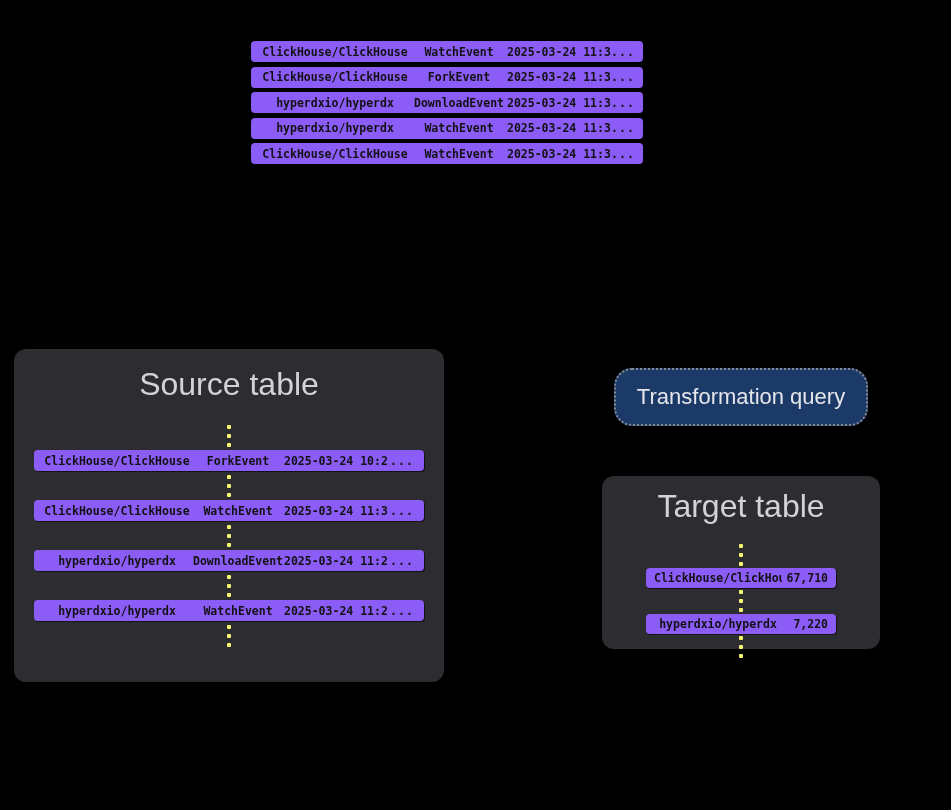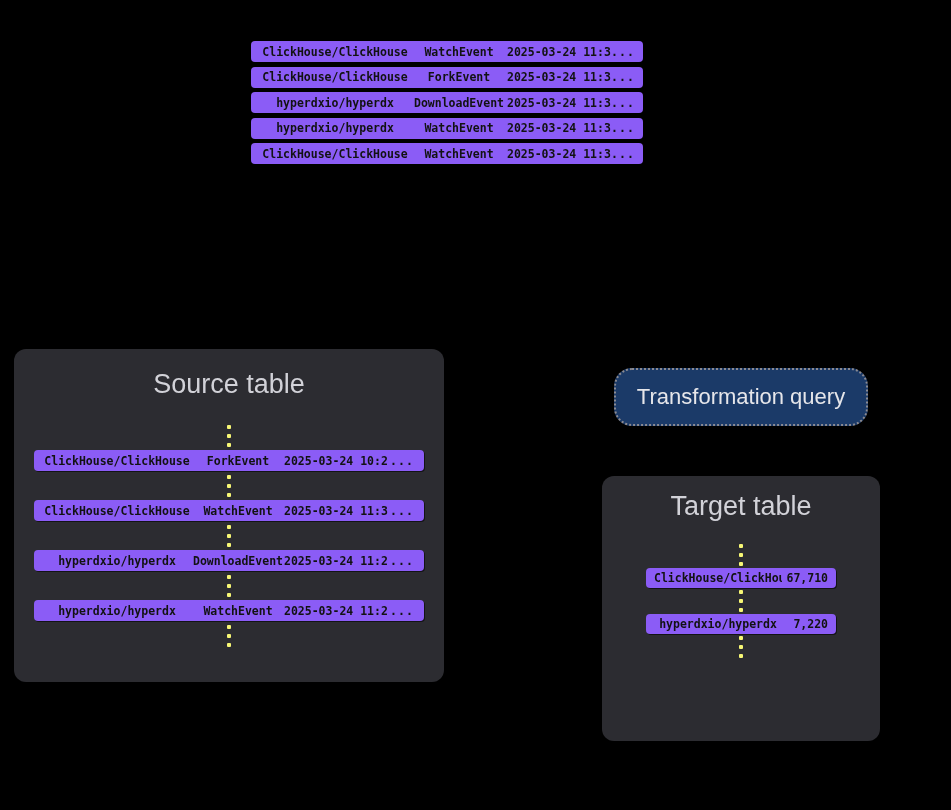--- a/index.html
+++ b/index.html
@@ -88,21 +88,21 @@
     background: #2c2c31;
     border-radius: 12px;
     box-shadow: 0 1px 2px rgba(0,0,0,0.6);
   }
   .panel-title {
     position: absolute;
     left: 0;
     width: 100%;
     text-align: center;
     color: #d2d2d8;
-    font-size: 27px;
+    font-size: 32px;
     line-height: 32px;
     font-family: "Liberation Sans", sans-serif;
     white-space: nowrap;
   }
 
   
   #source-panel { left: 14px; top: 349px; width: 430px; height: 333px; }
   #source-panel .panel-title { top: 19px; }
   #source-rows { position: absolute; left: 20px; top: 72px; width: 390px; }
   #source-rows .yrow {
@@ -111,21 +111,21 @@
     height: 21px;
     font-size: 11.5px;
     padding: 0 8px;
   }
   #source-rows .c-repo  { width: 150px; text-align: center; }
   #source-rows .c-event { width: 92px;  text-align: center; }
   #source-rows .c-time  { width: 104px; text-align: center; }
   #source-rows .c-more  { flex: 1;      text-align: center; letter-spacing: 1px; }
 
   
-  #target-panel { left: 602px; top: 476px; width: 278px; height: 265px; }
+  #target-panel { left: 602px; top: 476px; width: 278px; height: 173px; }
   #target-panel .panel-title { top: 14px; }
   #target-rows { position: absolute; left: 44px; top: 66px; width: 190px; }
   #target-rows .yrow {
     position: relative;
     width: 190px;
     height: 20px;
     font-size: 11.5px;
     padding: 0 8px;
   }
   #target-rows .c-repo  { width: 128px; text-align: center; }

